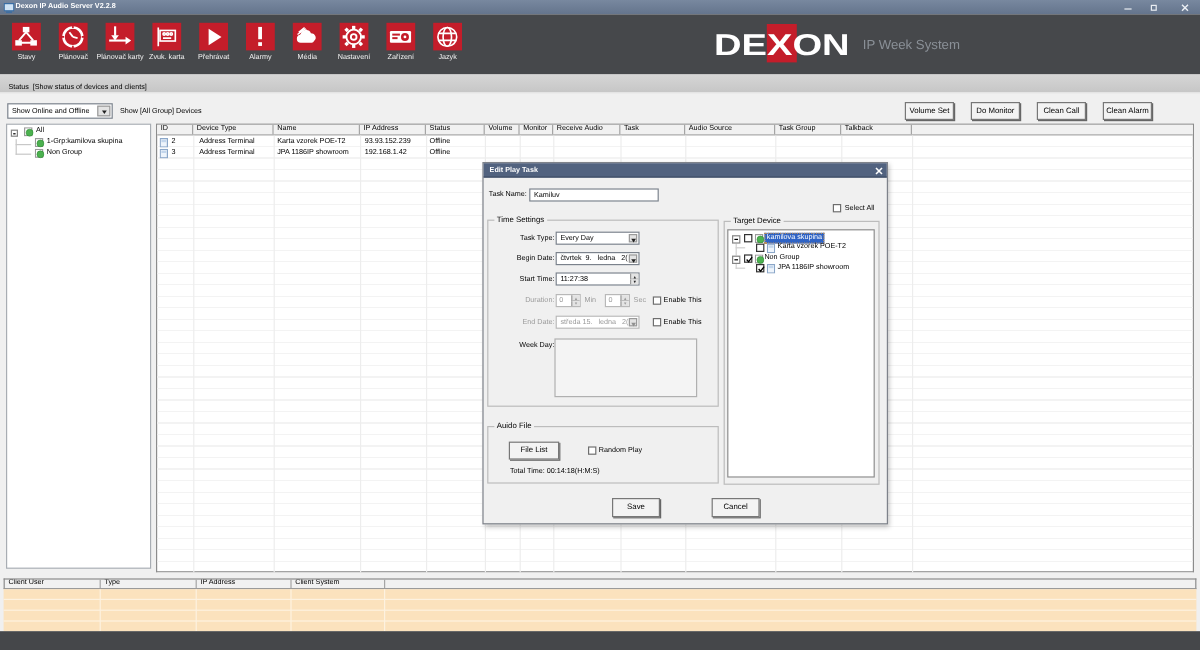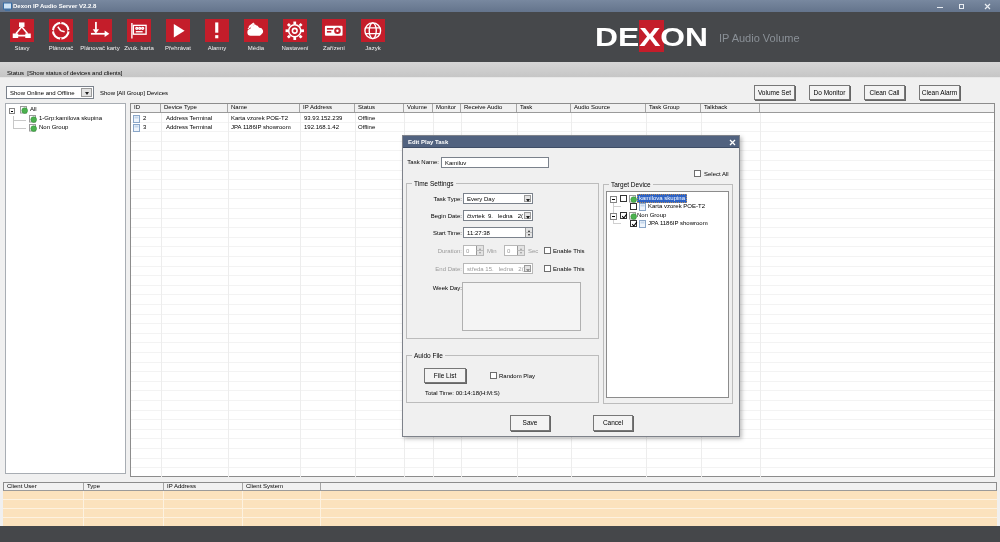--- a/index.html
+++ b/index.html
@@ -145,21 +145,21 @@
           <path d="M4.5,9 L19.5,9 M4.5,15 L19.5,15"></path>
         </g>
       </svg></div>
   <div class="tblbl" style="left:343px;">Jazyk</div>
 </div>
 
 <div class="abs" style="left:639px;top:20px;width:25px;height:32px;background:#c41d2a;"></div>
 <svg class="abs" style="left:595px;top:20px;" width="120" height="32" viewBox="0 0 120 32">
     <text x="0" y="26" textLength="113" lengthAdjust="spacingAndGlyphs" font-family="Liberation Sans, sans-serif" font-size="25" font-weight="bold" fill="#fff">DEXON</text>
   </svg>
-<div class="abs" style="left:719px;top:32px;font-size:11px;color:#8a9097;">IP Audio Volume</div>
+<div class="abs" style="left:719px;top:32px;font-size:11px;color:#8a9097;">IP Week System</div>
 
 <div class="abs" id="statusbar">
   <div class="abs t6" style="left:7px;top:7.5px;">Status&nbsp; [Show status of devices and clients]</div>
 </div>
 
 <div class="combo" style="left:6px;top:86px;width:88px;height:13px;">
   <div class="abs t6" style="left:3px;top:3px;">Show Online and Offline</div>
   <div class="abs" style="right:1px;top:1px;width:11px;height:9px;background:#e3e3e3;border:1px solid #9a9a9a;"></div>
   <div class="abs" style="right:4px;top:4.5px;border:2.5px solid transparent;border-top:3.5px solid #222;"></div>
 </div>

